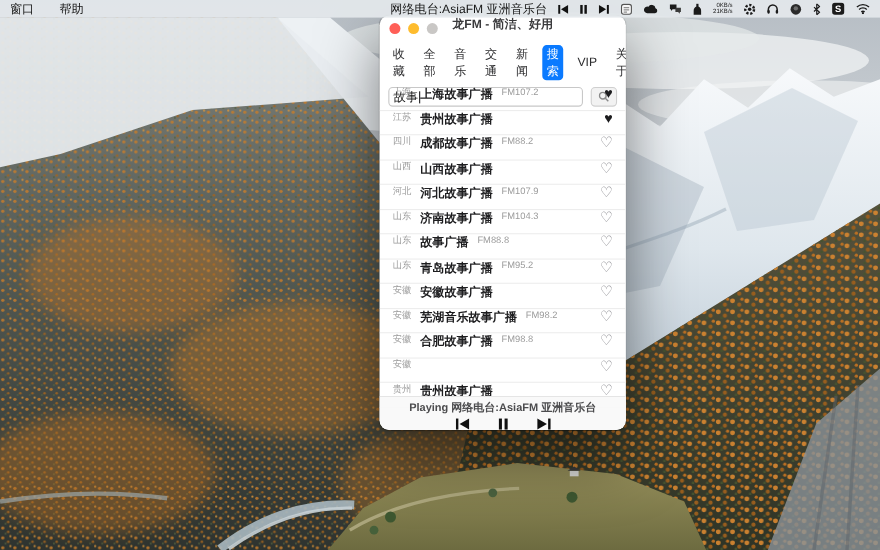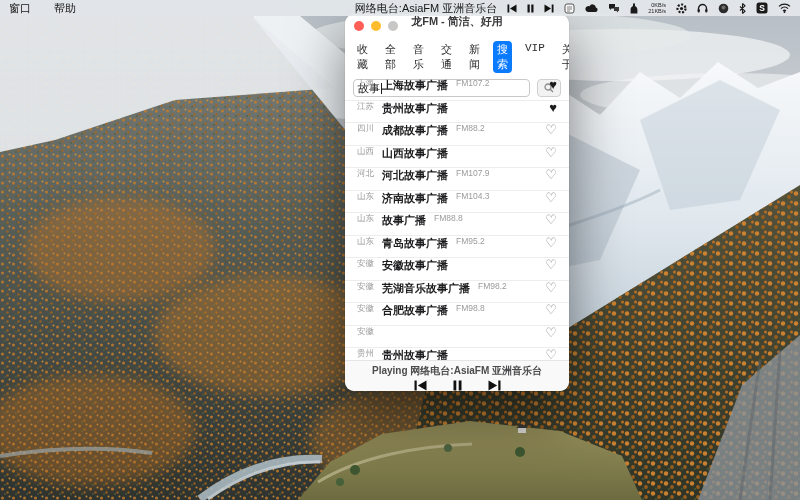--- a/index.html
+++ b/index.html
@@ -33,21 +33,21 @@
     z-index:20;overflow:hidden;
   }
   .titlebar{position:relative;height:24px;display:flex;align-items:flex-start;justify-content:center;}
   .lights{position:absolute;left:9px;top:7px;display:flex;gap:7px;}
   .light{width:10px;height:10px;border-radius:50%;}
   .light.red{background:var(--traffic-red,#ff5f57);}
   .light.yellow{background:var(--traffic-yellow,#febc2e);}
   .light.gray{background:var(--traffic-disabled,#c9c7c5);}
   .win-title{font-size:11px;font-weight:700;color:#3a3a3c;}
 
-  .tabbar{display:flex;align-items:flex-start;gap:9px;padding:3px 1px 4px 8px;font-family:Liberation Mono, monospace;}
+  .tabbar{display:flex;align-items:center;gap:9px;padding:3px 1px 4px 8px;}
   .tab{font-size:11px;color:#2c2c2e;padding:1px 4px;border-radius:4px;cursor:default;}
   .tab.active{background:var(--accent,#0a7aff);color:#fff;}
 
   .searchrow{display:flex;align-items:flex-end;padding:2px 8px 4px 8px;gap:7px;}
   .searchfield{
     flex:1;height:16px;border:1px solid #c8c8c8;border-radius:4px;background:#fff;
     display:flex;align-items:center;padding-left:4px;font-size:11px;color:#111;
   }
   .caret{display:inline-block;width:1px;height:11px;background:#1c1c1e;margin-left:1px;}
   .searchbtn{

